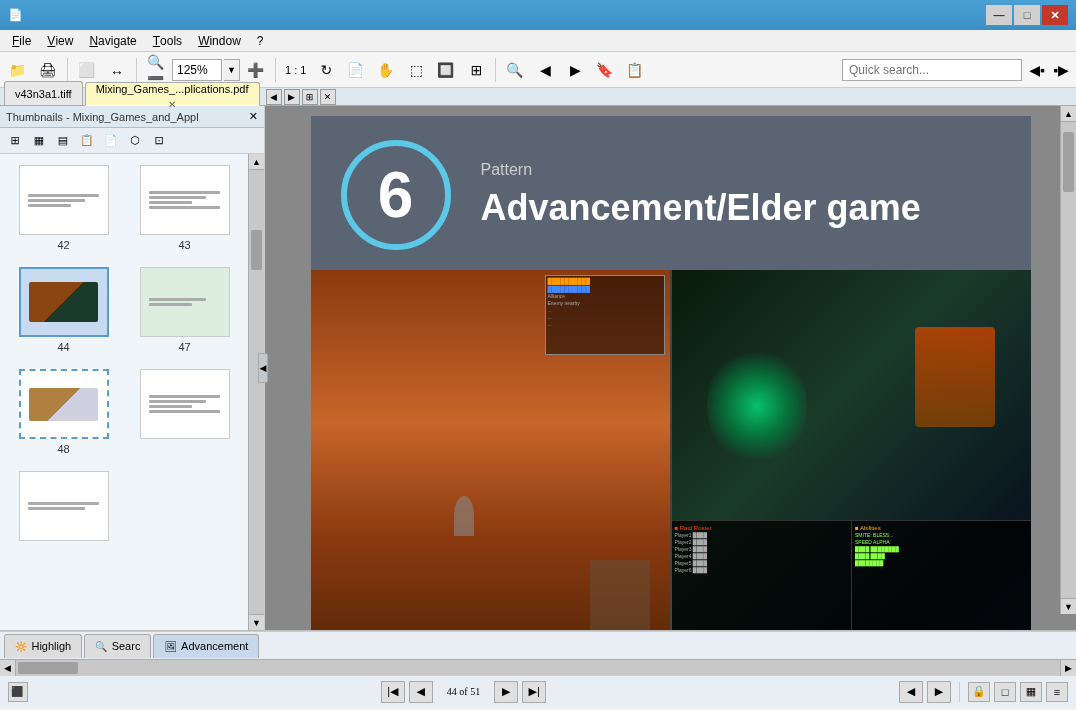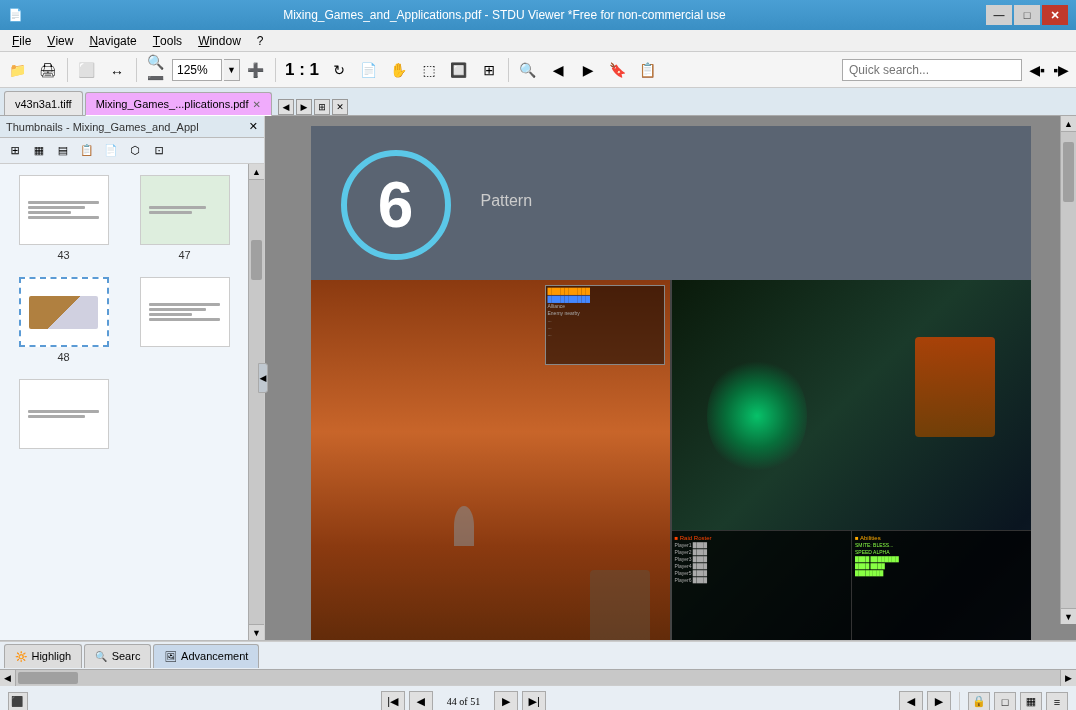--- a/index.html
+++ b/index.html
@@ -86,33 +86,33 @@
     .search-input {
       width: 180px; height: 22px; border: 1px solid #aaa;
       padding: 0 6px; font-size: 12px; background: white;
       color: #999;
     }
     .search-btns { display: flex; gap: 2px; }
 
     
     .tab-strip {
       background: #dde8f0;
-      height: 28px;
+      height: 18px;
       display: flex;
       align-items: flex-end;
       padding: 0 4px;
       border-bottom: 1px solid #aaa;
     }
     .tab {
       height: 24px; padding: 0 10px; border: 1px solid #aaa;
       border-bottom: none; background: #e8e8e8; cursor: pointer;
       display: flex; align-items: center; gap: 4px; font-size: 11px;
       border-radius: 3px 3px 0 0; margin-right: 2px;
     }
-    .tab.active { background: #f0abfc; border-bottom: 1px solid white; margin-bottom: -1px; z-index: 1; }
+    .tab.active { background: #fef9c3; border-bottom: 1px solid white; margin-bottom: -1px; z-index: 1; flex-direction: column; }
     .tab-close { font-size: 10px; color: #666; cursor: pointer; }
     .tab-nav { display: flex; gap: 2px; margin-left: 4px; }
     .tab-nav-btn { width: 16px; height: 16px; border: 1px solid #999; background: #e0e0e0; cursor: pointer; font-size: 9px; display: flex; align-items: center; justify-content: center; }
 
     
     .sidebar {
       width: 265px;
       background: #f0f5fa;
       border-right: 1px solid #ccc;
       display: flex;
@@ -242,21 +242,20 @@
     .scroll-v-track { flex: 1; background: #c8c8c8; position: relative; }
     .scroll-v-thumb { position: absolute; left: 2px; right: 2px; height: 40px; background: #a0a0a0; border-radius: 2px; top: 60px; }
   </style>
 </head>
 <body>
 
 <div class="title-bar">
   <div class="title-bar-left">
     <span>📄</span>
   </div>
-  <div class="title-bar-title">Mixing_Games_and_Applications.pdf - STDU Viewer *Free for non-commercial use</div>
   <div class="title-bar-controls">
     <button class="title-btn minimize">—</button>
     <button class="title-btn maximize">□</button>
     <button class="title-btn close">✕</button>
   </div>
 </div>
 
 <div class="menu-bar">
   <div class="menu-item"><span>F</span>ile</div>
   <div class="menu-item"><span>V</span>iew</div>
@@ -275,21 +274,21 @@
   <button class="toolbar-btn">↔</button>
   <div class="toolbar-sep"></div>
 
   <button class="toolbar-btn">🔍➖</button>
   <div class="zoom-box">
     <input class="zoom-input" type="text" value="125%" style="">
     <button class="zoom-dropdown-btn">▼</button>
   </div>
   <button class="toolbar-btn">➕</button>
   <div class="toolbar-sep"></div>
-  <span style="font-size:17px; padding:0 4px;font-weight:bold;">1 : 1</span>
+  <span style="font-size:11px; padding:0 4px;">1 : 1</span>
   <button class="toolbar-btn">↻</button>
   <button class="toolbar-btn">📄</button>
   <button class="toolbar-btn">✋</button>
   <button class="toolbar-btn">⬚</button>
   <button class="toolbar-btn">🔲</button>
   <button class="toolbar-btn">⊞</button>
   <div class="toolbar-sep"></div>
   <button class="toolbar-btn">🔍</button>
   <button class="toolbar-btn">◀</button>
   <button class="toolbar-btn">▶</button>
@@ -336,32 +335,48 @@
       <button class="sidebar-btn">▤</button>
       <button class="sidebar-btn">📋</button>
       <button class="sidebar-btn">📄</button>
       <button class="sidebar-btn">⬡</button>
       <button class="sidebar-btn">⊡</button>
     </div>
 
     <div style="display:flex; flex:1; overflow:hidden;">
       <div class="thumbnail-area">
 
+        <div class="thumbnail-item">
+          <div class="thumbnail-img">
+            <div class="thumb-lines">
+                <div class="thumb-line full"></div>
+                <div class="thumb-line medium"></div>
+                <div class="thumb-line short"></div>
+              </div>
+          </div>
+          <span class="thumb-label">42</span>
+        </div>
 
         <div class="thumbnail-item">
           <div class="thumbnail-img">
             <div class="thumb-lines">
                 <div class="thumb-line full"></div>
                 <div class="thumb-line medium"></div>
                 <div class="thumb-line short"></div>
                 <div class="thumb-line full"></div>
               </div>
           </div>
           <span class="thumb-label">43</span>
         </div>
+        <div class="thumbnail-item">
+          <div class="thumbnail-img selected" style="background:#c8daf0;">
+            <div style="width:80%; height:60%; background: linear-gradient(135deg, #8B4513 50%, #1a3a2a 50%); border-radius:2px;"></div>
+          </div>
+          <span class="thumb-label">44</span>
+        </div>
 
 
         <div class="thumbnail-item">
           <div class="thumbnail-img" style="background:#deeede;">
             <div class="thumb-lines">
                 <div class="thumb-line medium"></div>
                 <div class="thumb-line short"></div>
               </div>
           </div>
           <span class="thumb-label">47</span>
@@ -408,20 +423,21 @@
 
   <div class="sidebar-collapse">◀</div>
 
   <div class="pdf-area">
     <div class="pdf-page">
 
       <div class="pdf-header">
         <div class="circle-number">6</div>
         <div class="pattern-info">
           <div class="pattern-label">Pattern</div>
+          <div class="pattern-title">Advancement/Elder game</div>
         </div>
       </div>
 
       <div class="game-screenshots">
         <div class="screenshot screenshot-left">
 
           <div style="width:100%; height:100%; background: linear-gradient(to bottom, #8B3a10 0%, #C8652a 40%, #8B3a10 70%, #5a2808 100%); position:relative; overflow:hidden;">
             <div style="position:absolute; bottom:30%; left:40%; width:20px; height:40px; background:#888; opacity:0.6; border-radius:50% 50% 0 0;"></div>
             <div style="position:absolute; bottom:10px; right:20px; width:60px; height:80px; background: rgba(100,80,60,0.5); border-radius:4px;"></div>
 

